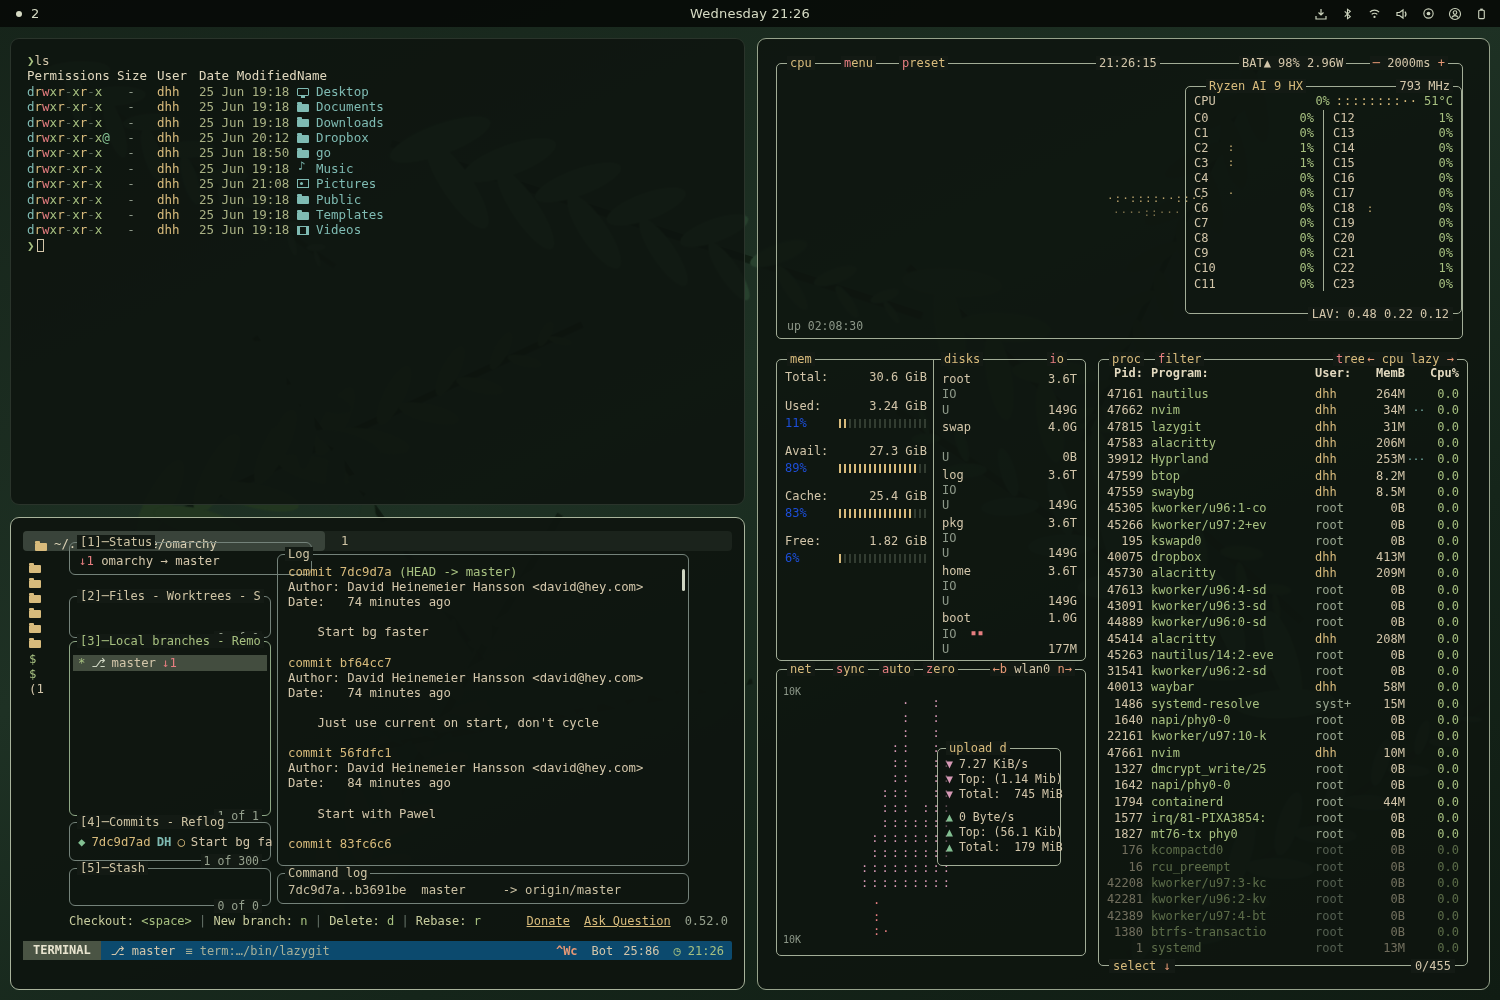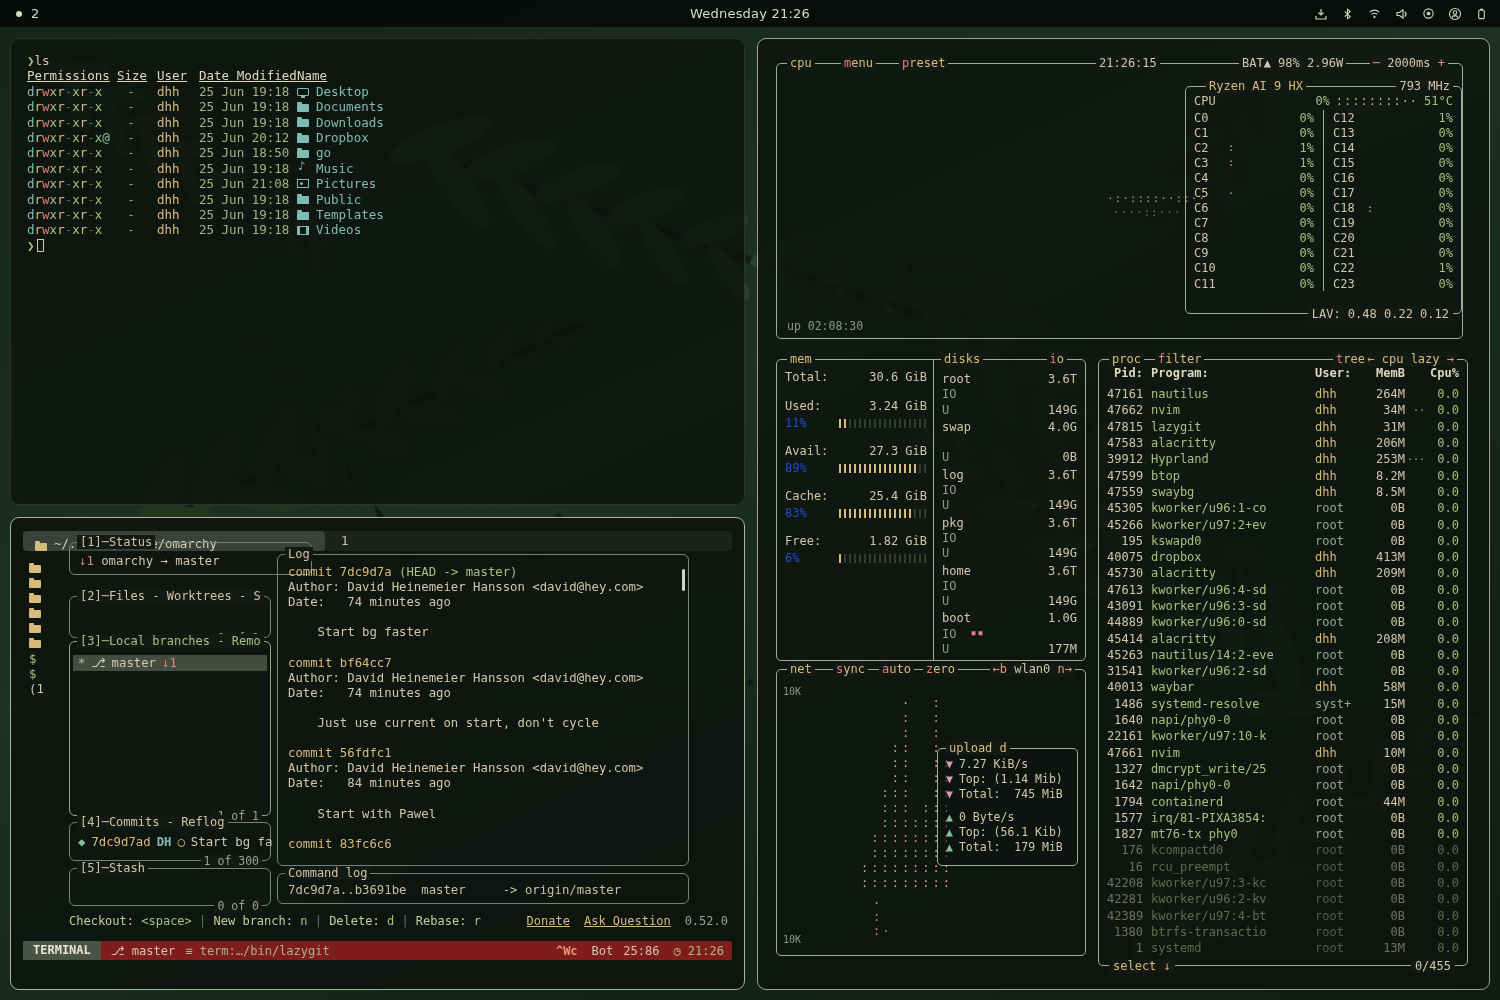--- a/index.html
+++ b/index.html
@@ -23,21 +23,21 @@
 
   
   .win{position:absolute;z-index:2;border-radius:9px;overflow:hidden;font-family:"DejaVu Sans Mono",monospace}
 
   
   #term-ls{left:10px;top:38px;width:735px;height:467px;background:rgba(13,19,14,.84);
            border:1px solid #2a342b;padding:14px 16px;font-size:12.5px;line-height:15.4px;color:var(--fg)}
   .prompt{color:var(--green);font-weight:bold}
   .cursor{display:inline-block;width:7px;height:13px;border:1px solid var(--fg);vertical-align:-2px;margin-left:2px}
   .ls-header,.ls-row{display:flex;align-items:center;height:15.4px;white-space:pre}
-  .ls-header span{text-decoration:underline;color:#e2d9bf}
+  .ls-header span{color:#e2d9bf}
   .c-perm{width:90px}
   .c-size{width:32px;text-align:center;padding-right:4px}
   .c-user{width:36px;margin-left:8px;color:var(--yellow)}
   .c-date{width:98px;margin-left:6px;color:#a9b184}
   .c-name{flex:1;display:flex;align-items:center;color:var(--blue)}
   .ls-header .c-user,.ls-header .c-date,.ls-header .c-name{color:#e2d9bf}
   .pc-d{color:var(--blue)} .pc-r{color:var(--yellow)} .pc-w{color:var(--red)}
   .pc-x{color:var(--green)} .pc-dash{color:#59675b} .pc-at{color:var(--aqua)}
   .fi{position:relative;display:inline-block;width:12px;height:10px;margin-right:7px;flex:none}
   .icon-folder{background:currentColor;border-radius:1px;height:8px;margin-top:2px}
@@ -78,21 +78,21 @@
   .lg-line.lg-commit .lg-pre{color:var(--yellow)}
   .lg-ref{color:var(--green)}
   .lg-scroll{position:absolute;right:3px;top:14px;width:3px;height:22px;background:#cfd6c3;border-radius:2px}
   .lg-cmdline{position:absolute;left:10px;top:9px;white-space:pre;color:#c9bfa2}
   .lg-keybar{position:absolute;left:58px;right:16px;top:396px;height:16px;display:flex;font-size:12px;color:#c8cd9e;white-space:pre}
   .kb-item+.kb-item::before{content:" | ";color:var(--dim)}
   .kb-key{color:var(--green)}
   .kb-right{margin-left:auto;display:flex;gap:14px}
   .kb-link{color:var(--yellow);text-decoration:underline}
   .kb-ver{color:#97a28f}
-  .lg-statusline{position:absolute;left:12px;right:12px;top:423px;height:19px;background:#7f1d1d;display:flex;align-items:center;font-size:12px;border-radius:2px}
+  .lg-statusline{position:absolute;left:12px;right:12px;top:423px;height:19px;background:#0c4a6e;display:flex;align-items:center;font-size:12px;border-radius:2px}
   .sl-mode{background:#4a5444;color:#e8e4cf;font-weight:bold;padding:0 10px;height:19px;line-height:19px}
   .sl-branch{padding:0 10px;color:#d3c6aa}
   .sl-file{color:#a7b098;flex:1}
   .sl-wc{color:var(--orange);font-weight:bold;margin-right:14px}
   .sl-pos{margin-right:10px} .sl-coords{margin-right:14px}
   .sl-time{color:var(--green);padding-right:8px}
 
   
   #btop{left:757px;top:38px;width:733px;height:952px;background:rgba(14,20,15,.88);
         border:1px solid #97a38c;font-size:12px;color:var(--fg)}
@@ -133,21 +133,21 @@
   .disk-col{position:absolute;right:0;top:0;bottom:0;width:152px;border-left:1px solid #a2ad97;padding:12px 8px 0 8px}
   .disk-block{margin-bottom:2px}
   .dk-l1,.dk-l2,.dk-l3{display:flex;height:15.3px} 
   .dk-l1 span:last-child,.dk-l3 span:last-child{margin-left:auto}
   .dk-io,.dk-u{color:var(--gray)}
   .dk-alert{color:var(--red);margin-left:14px;font-size:10px;letter-spacing:1px}
   .bt-net{left:18px;top:630px;width:310px;height:287px}
   .net-scale{position:absolute;color:var(--gray);font-size:10px}
   .net-graph{position:absolute;left:84px;top:26px;color:var(--magenta);font-size:12px;line-height:15px;letter-spacing:3px;white-space:pre}
   .net-graph-red{position:absolute;left:96px;top:226px;color:var(--red);font-size:12px;line-height:14px;letter-spacing:2px;white-space:pre}
-  .net-statbox{position:absolute;left:160px;top:78px;width:141px;height:118px;border:1px solid #a2ad97;border-radius:5px;padding:8px 8px;background:rgba(14,20,15,.6)}
+  .net-statbox{position:absolute;left:160px;top:78px;width:124px;height:118px;border:1px solid #a2ad97;border-radius:5px;padding:8px 8px;background:rgba(14,20,15,.6)}
   .net-row{display:flex;gap:6px;height:15px;font-size:11.5px;white-space:pre}
   .net-dl .arr{color:var(--magenta)} .net-ul .arr{color:var(--aqua)}
   .net-ul{margin-top:8px}
   .bt-proc{left:340px;top:320px;width:370px;height:607px}
   .proc-head{position:absolute;left:8px;right:8px;top:6px;display:flex;height:16px;color:#e2d9bf;font-weight:bold}
   .proc-rows{position:absolute;left:8px;right:8px;top:26px;bottom:8px;overflow:hidden}
   .proc-row{display:flex;height:16.3px;align-items:center}
   .pr-pid{width:44px;text-align:right;padding-right:8px;flex:none}
   .pr-prog{flex:1;overflow:hidden;white-space:nowrap;color:var(--green)}
   .proc-head .pr-prog{color:#e2d9bf}

